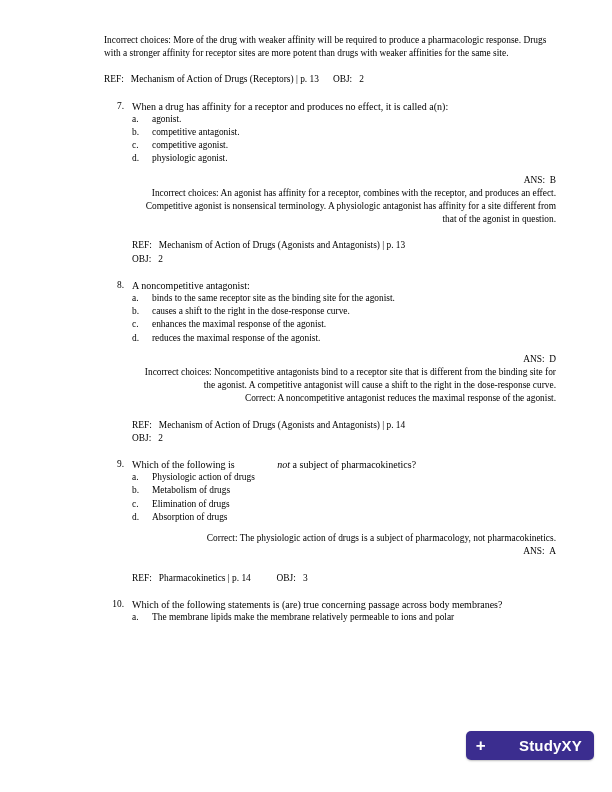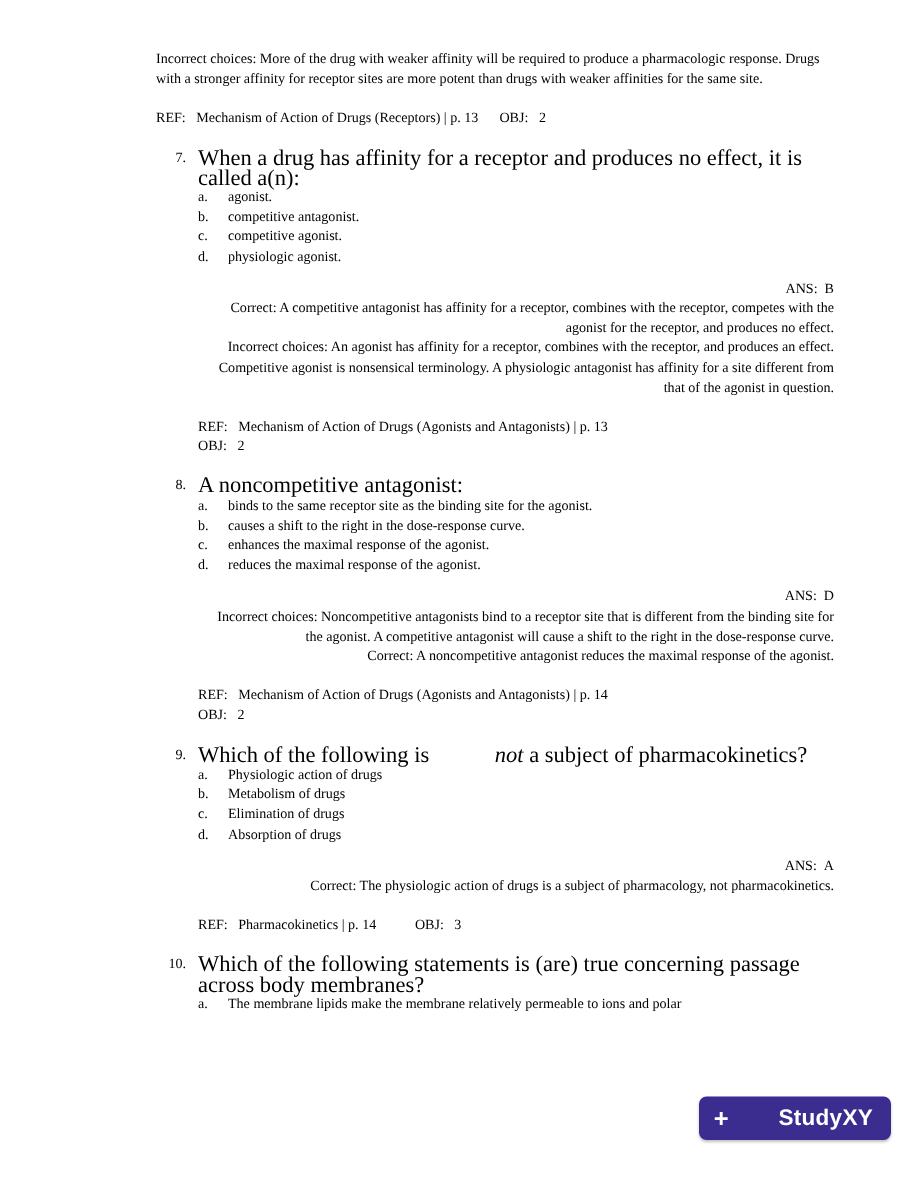--- a/index.html
+++ b/index.html
@@ -54,21 +54,21 @@
   }
   .qnum {
     position: absolute;
     left: 0;
     top: 0;
     width: 20px;
     text-align: right;
     font-size: 9.4px;
   }
   .qstem {
-    font-size: 15px;
+    font-size: 10px;
     line-height: 13.2px;
   }
   .choices {
     margin-top: 0px;
     padding-left: 0;
   }
   .choice {
     position: relative;
     padding-left: 20px;
     line-height: 13.2px;
@@ -136,21 +136,20 @@
       <div class="qnum">7.</div>
       <div class="qstem">When a drug has affinity for a receptor and produces no effect, it is called a(n):</div>
       <div class="choices">
         <div class="choice"><span class="letter">a.</span><span>agonist.</span></div>
         <div class="choice"><span class="letter">b.</span><span>competitive antagonist.</span></div>
         <div class="choice"><span class="letter">c.</span><span>competitive agonist.</span></div>
         <div class="choice"><span class="letter">d.</span><span>physiologic agonist.</span></div>
       </div>
       <div class="ansblock">
         <div class="line indent-label"><span>ANS:</span>&nbsp;&nbsp;<span>B</span></div>
-        <div class="line">Correct: A competitive antagonist has affinity for a receptor, combines with the receptor, competes with the agonist for the receptor, and produces no effect.</div>
         <div class="line">Incorrect choices: An agonist has affinity for a receptor, combines with the receptor, and produces an effect. Competitive agonist is nonsensical terminology. A physiologic antagonist has affinity for a site different from that of the agonist in question.</div>
       </div>
       <div class="spacer-md"></div>
       <div class="refline"><span>REF:</span>&nbsp;&nbsp;&nbsp;<span>Mechanism of Action of Drugs (Agonists and Antagonists) | p. 13</span></div>
       <div class="refline"><span>OBJ:</span>&nbsp;&nbsp;&nbsp;<span>2</span></div>
     </div>
 
     <div class="spacer-md"></div>
 
     <div class="qblock">
@@ -177,22 +176,22 @@
     <div class="qblock">
       <div class="qnum">9.</div>
       <div class="qstem"><span>Which of the following is </span><em>not</em><span> a subject of pharmacokinetics?</span></div>
       <div class="choices">
         <div class="choice"><span class="letter">a.</span><span>Physiologic action of drugs</span></div>
         <div class="choice"><span class="letter">b.</span><span>Metabolism of drugs</span></div>
         <div class="choice"><span class="letter">c.</span><span>Elimination of drugs</span></div>
         <div class="choice"><span class="letter">d.</span><span>Absorption of drugs</span></div>
       </div>
       <div class="ansblock">
+        <div class="line">Correct: The physiologic action of drugs is a subject of pharmacology, not pharmacokinetics.</div>
         <div class="line indent-label"><span>ANS:</span>&nbsp;&nbsp;<span>A</span></div>
-        <div class="line">Correct: The physiologic action of drugs is a subject of pharmacology, not pharmacokinetics.</div>
       </div>
       <div class="spacer-md"></div>
       <div class="refline"><span>REF:</span>&nbsp;&nbsp;&nbsp;<span>Pharmacokinetics | p. 14</span>&nbsp;&nbsp;&nbsp;&nbsp;&nbsp;&nbsp;&nbsp;&nbsp;&nbsp;&nbsp;&nbsp;<span>OBJ:</span>&nbsp;&nbsp;&nbsp;<span>3</span></div>
     </div>
 
     <div class="spacer-md"></div>
 
     <div class="qblock">
       <div class="qnum">10.</div>
       <div class="qstem">Which of the following statements is (are) true concerning passage across body membranes?</div>

